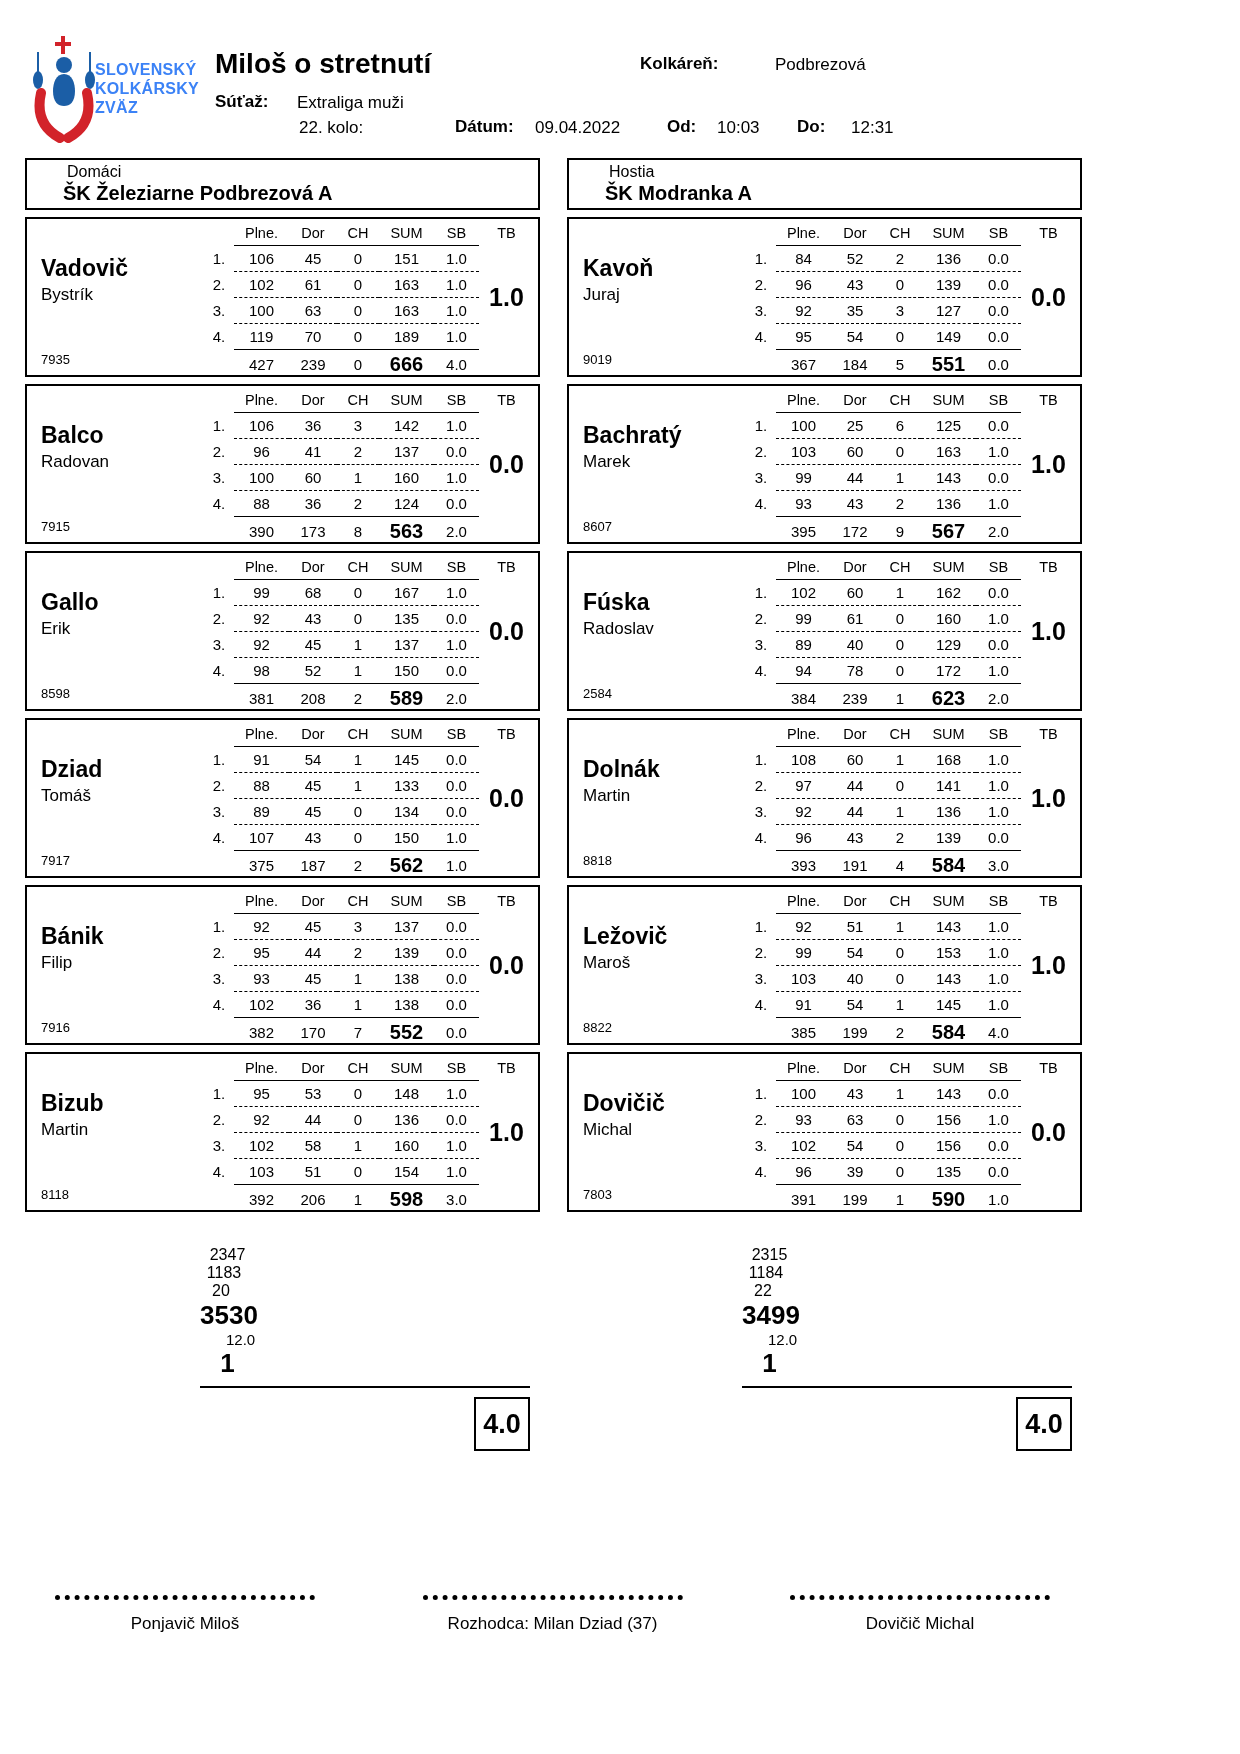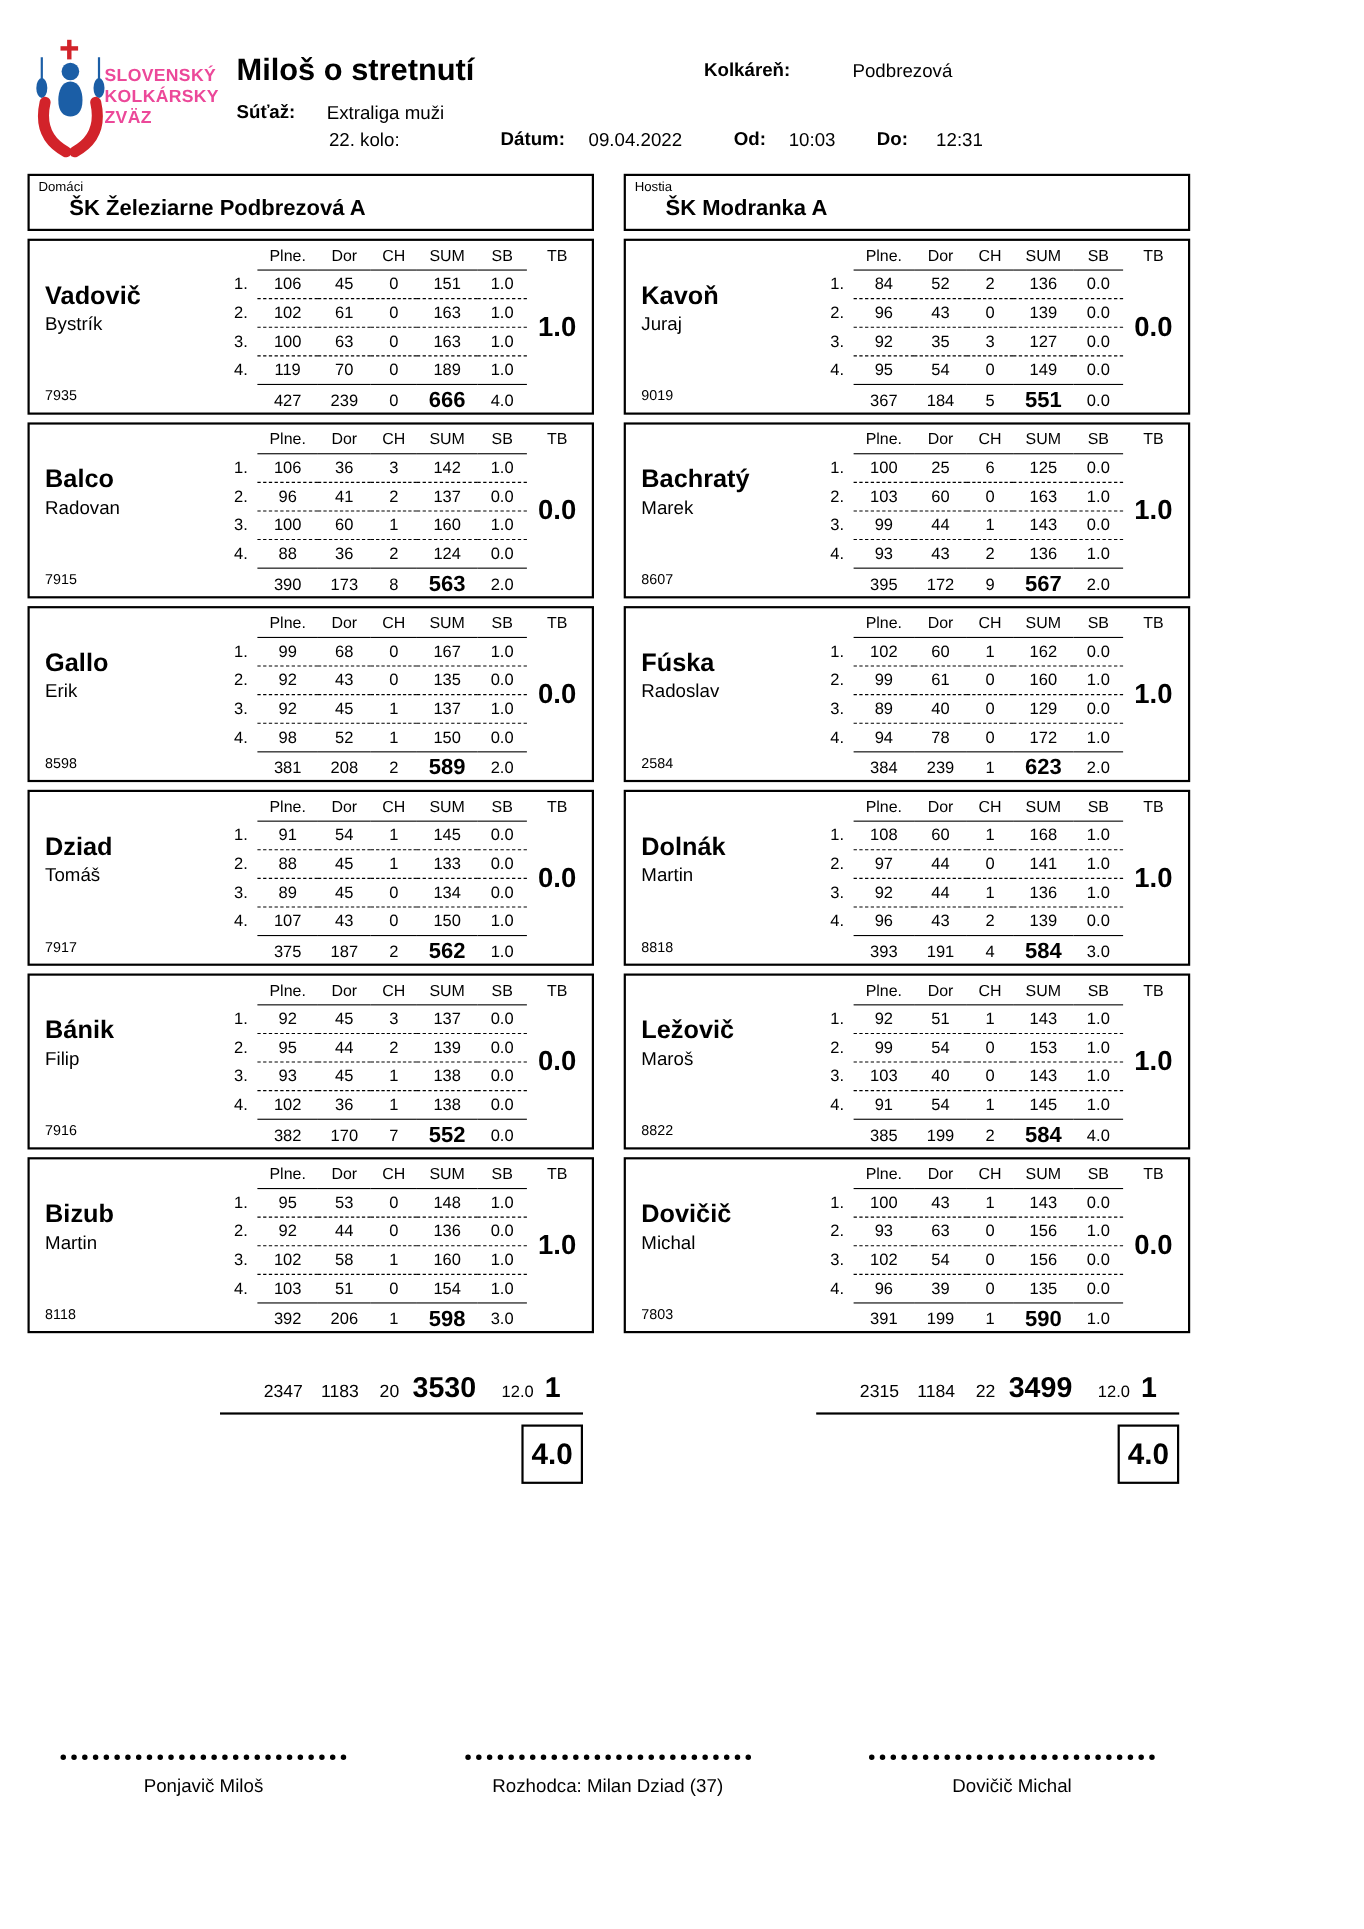--- a/index.html
+++ b/index.html
@@ -4,40 +4,40 @@
 <style>
   * { box-sizing: border-box; margin: 0; padding: 0; }
   html,body { background:#fff; }
   body {
     width: 1240px; height: 1754px; position: relative;
     font-family: "Liberation Sans", sans-serif; color: #000;
   }
   .pos { position: absolute; }
   
   .logo-icon { position:absolute; left:30px; top:36px; }
-  .logo-text { position:absolute; left:95px; top:60px; font-weight:bold; font-size:16px; line-height:1.2; color:#ec4899; letter-spacing:.3px; }
+  .logo-text { position:absolute; left:95px; top:60px; font-weight:bold; font-size:16px; line-height:1.2; color:#3b82f6; letter-spacing:.3px; }
   .title { position:absolute; left:215px; top:48px; font-size:28px; font-weight:bold; }
   .lbl { font-weight:bold; font-size:17px; }
   .val { font-size:17px; }
   .kolkaren-label { left:640px; top:54px; }
   .kolkaren-value { left:775px; top:55px; }
   .sutaz-label { left:215px; top:92px; }
   .sutaz-value { left:297px; top:93px; }
   .kolo-value  { left:299px; top:118px; }
   .datum-label { left:455px; top:117px; }
   .datum-value { left:535px; top:118px; }
   .od-label    { left:667px; top:117px; }
   .od-value    { left:717px; top:118px; }
   .do-label    { left:797px; top:117px; }
   .do-value    { left:851px; top:118px; }
   
   .main { position:absolute; left:25px; top:158px; width:1057px; display:flex; gap:27px; }
   .team-col { width:515px; display:flex; flex-direction:column; }
   .team-box { border:2px solid #000; height:52px; padding:3px 8px; margin-bottom:7px; }
-  .team-role { font-size:12px; }
+  .team-role { font-size:16px;margin-left:32px; }
   .team-name { font-size:20px; font-weight:bold; padding-left:28px; margin-top:1px; }
   .players { display:flex; flex-direction:column; gap:7px; }
   
   .player-block { border:2px solid #000; height:160px; display:flex; padding:2px 4px; }
   .pb-left { width:175px; position:relative; padding:34px 0 0 10px; }
   .pb-surname { font-size:23px; font-weight:bold; }
   .pb-firstname { font-size:17px; margin-top:3px; }
   .pb-id { position:absolute; left:10px; bottom:6px; font-size:13px; }
   .pb-table { border-collapse:collapse; table-layout:fixed; width:330px; font-size:15px; }
   .pb-table td { text-align:center; padding:0; height:26px; vertical-align:middle; }
@@ -45,21 +45,21 @@
   .w-sum{width:55px;} .w-sb{width:45px;} .w-tb{width:55px;}
   .r-hdr td { height:24px; font-size:14.5px; }
   .r-hdr td.u { border-bottom:1.5px solid #000; }
   .r-data td.d { border-bottom:1px dashed #000; }
   .r-data td.s { border-bottom:1.5px solid #000; }
   .c-tb { font-size:25px; font-weight:bold; }
   .r-total td { height:30px; }
   .c-sumtotal { font-size:20px; font-weight:bold; }
   
   .totals-row { margin:34px 0 0 175px; width:330px; display:flex; align-items:baseline;
-                border-bottom:2px solid #000; padding-bottom:7px; }
+                border-bottom:2px solid #000; padding-bottom:7px;flex-direction:column; }
   .tc { display:inline-block; text-align:center; font-size:16px; }
   .tc.big { font-size:26px; font-weight:bold; }
   .tc.small { font-size:15px;padding-left:26px; }
   .points-box { width:56px; height:54px; border:2.5px solid #000; margin:9px 0 0 449px;
                 display:flex; align-items:center; justify-content:center;
                 font-size:27px; font-weight:bold; }
   
   .signatures { position:absolute; left:55px; top:1595px; width:995px;
                 display:flex; justify-content:space-between; }
   .sig { width:260px; text-align:center; }

